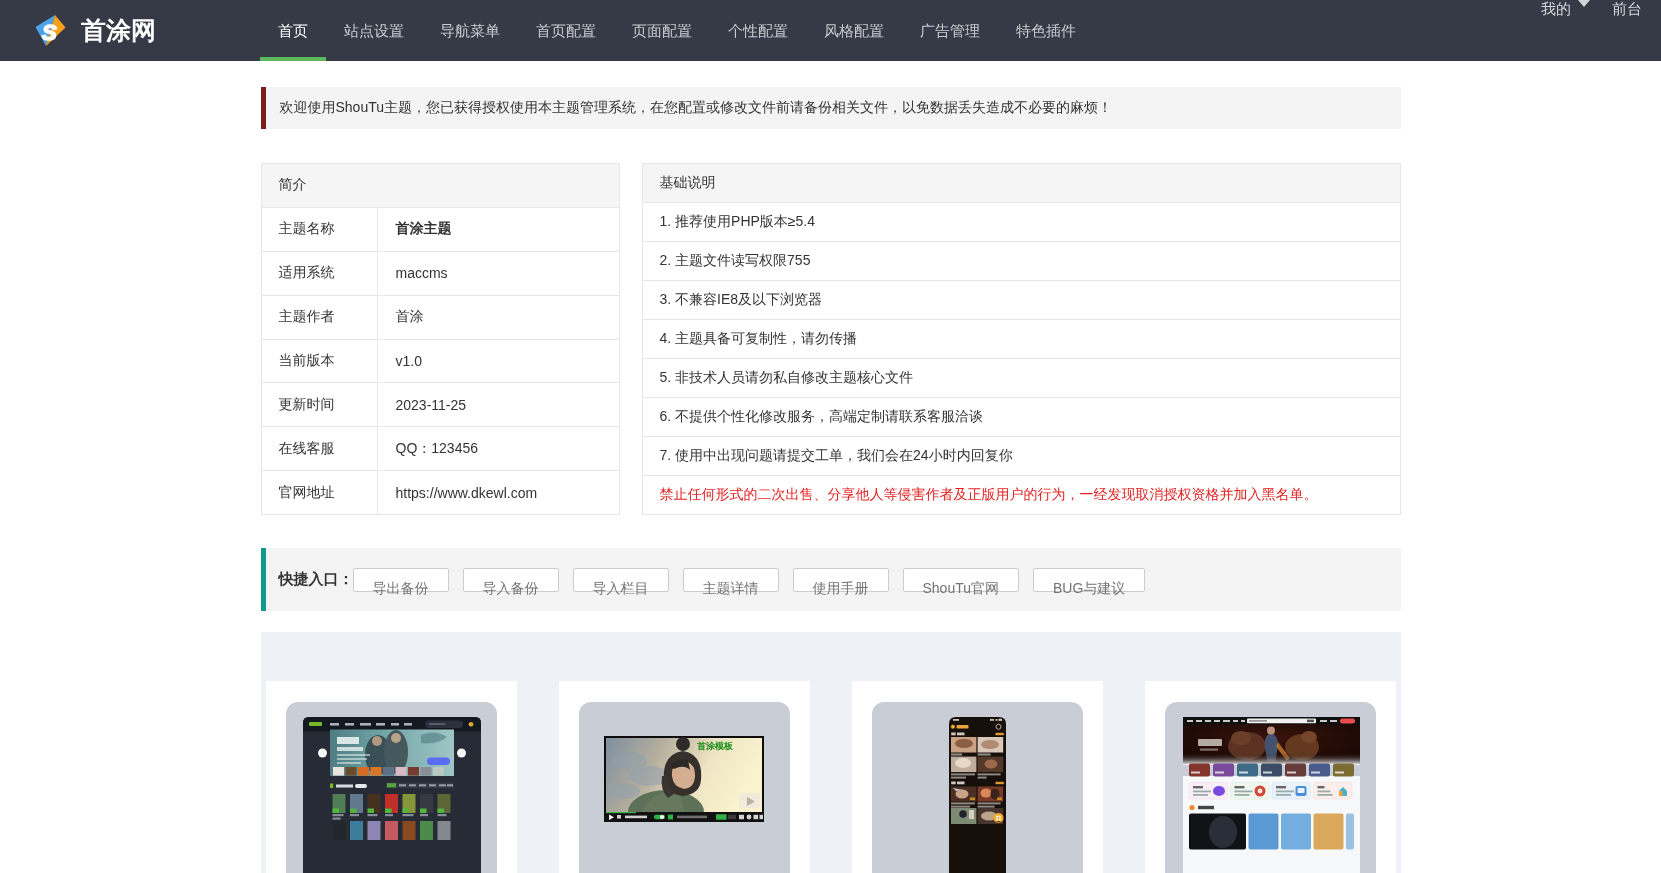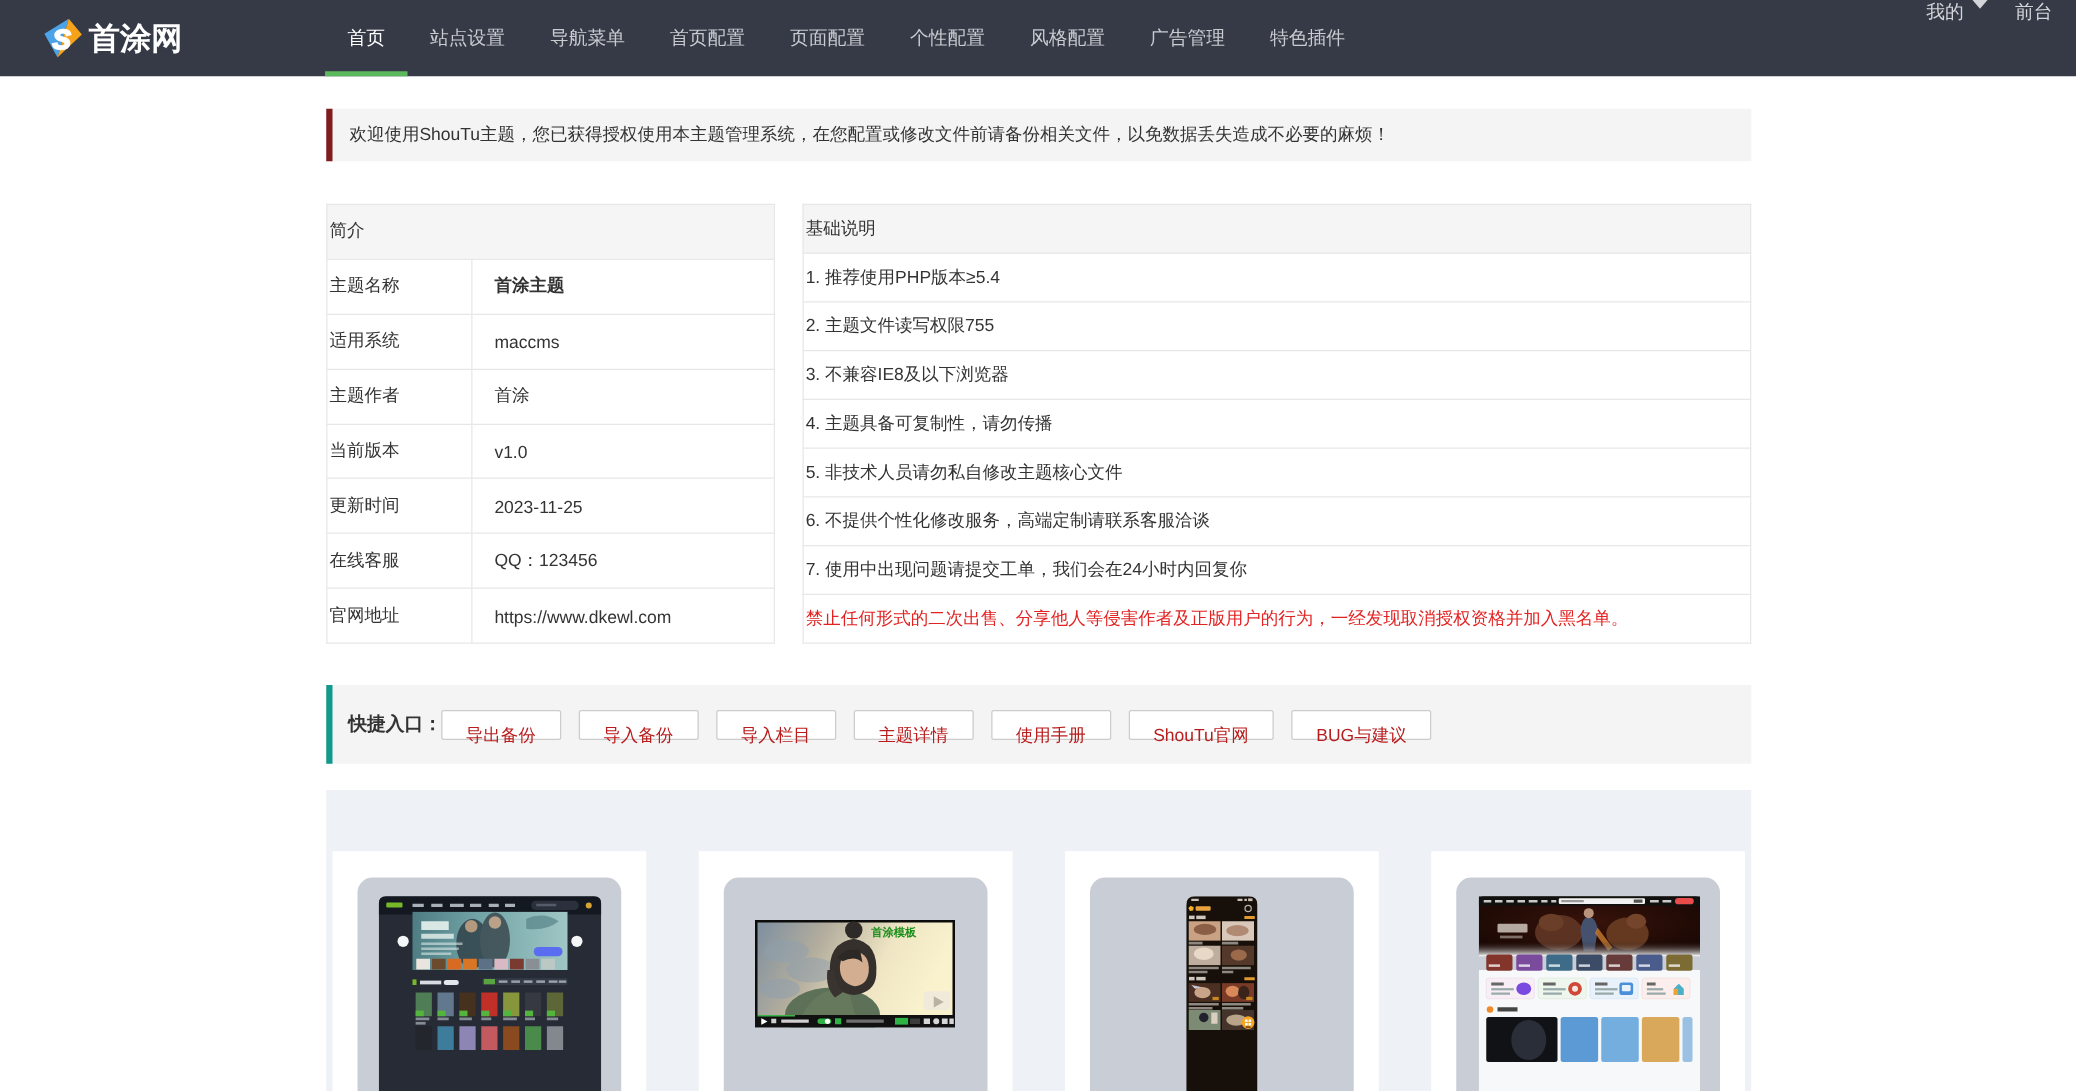--- a/index.html
+++ b/index.html
@@ -2,46 +2,46 @@
 <html lang="zh"><head>
 <meta charset="utf-8">
 <title>首涂网</title>
 <style>
 * { margin:0; padding:0; box-sizing:border-box; }
 html,body { background:#fff; font-family:"Liberation Sans", sans-serif; width:1661px; overflow:hidden; }
 
 .topbar { position:relative; height:61px; background:#353a46; }
 .logo { position:absolute; left:35px; top:14px; display:flex; align-items:center; }
 .logo svg { display:block; }
-.logo-text { color:#fff; font-size:25px; font-weight:bold; letter-spacing:0; margin-left:5px; }
+.logo-text { color:#fff; font-size:25px; font-weight:bold; letter-spacing:0; margin-left:15px; }
 .nav { position:absolute; left:260px; top:0; height:76px; display:flex; }
 .nav a { display:block; height:61px; line-height:61px; padding:0 18px; font-size:15px; color:#c9cbd0; text-decoration:none; position:relative; }
 .nav a.active { color:#fff; }
 .nav a.active:after { content:""; position:absolute; left:0; right:0; bottom:0; height:4px; background:#5cb85c; }
 .topright { position:absolute; right:19px; top:0; height:61px; display:flex; color:#d3d5d9; font-size:15px; }
 .topright .caret { width:0; height:0; border-left:6px solid transparent; border-right:6px solid transparent; border-top:7px solid #d3d5d9; margin-left:7px; }
 .topright .qt { margin-left:22px; }
 
 .container { width:1140px; margin:0 auto; }
 .alert { margin-top:26px; background:#f4f4f5; border-left:5px solid #7f1d1d; height:42px; display:flex; align-items:center; padding-left:14px; font-size:14px; color:#333; }
 
 .tables { margin-top:34px; display:flex; justify-content:space-between; }
 table { border-collapse:collapse; font-size:14px; color:#333; }
 .tbl-l { width:359px; }
 .tbl-r { width:759px; }
-th, td { border:1px solid #e7e7e7; height:39px; font-weight:normal; text-align:left; padding-left:2px; }
+th, td { border:1px solid #e7e7e7; height:39px; font-weight:normal; text-align:left; padding-left:17px; }
 th { background:#f5f5f5; color:#333; }
 .tbl-l td.k { width:116px; color:#333; }
 .tbl-l td.v { padding-left:18px; }
 td.red { color:#e32222; }
 b.tname { font-weight:bold; }
 
 .quick { margin-top:33px; background:#f4f4f5; border-left:5px solid #10998c; height:63px; display:flex; align-items:center; padding-left:13px; }
 .quick .lab { font-size:15px; font-weight:bold; color:#333; margin-right:-1px; }
-.quick a.btn { display:inline-block; height:24px; line-height:38px; background:#fff; border:1px solid #ccc; border-radius:2px; color:#b91c1c; font-size:14px; text-align:center; text-decoration:none; padding:0 19px; margin-right:14px; }
+.quick a.btn { display:inline-block; height:24px; line-height:38px; background:#fff; border:1px solid #ccc; border-radius:2px; color:#737373; font-size:14px; text-align:center; text-decoration:none; padding:0 19px; margin-right:14px; }
 
 .sec-title { margin-top:27px; display:flex; align-items:center; height:21px; }
 .sec-title .l1 { width:20px; height:1px; background:#e3e3e3; }
 .sec-title .tx { font-size:20px; color:#333; margin:0 11px 0 7px; }
 .sec-title .l2 { flex:1; height:1px; background:#e3e3e3; }
 
 .cards-wrap { margin-top:21px; background:#eef1f5; padding:49px 5px 40px 5px; display:flex; justify-content:space-between; }
 .card { width:251px; height:400px; background:#fff; }
 .shot { margin:21px auto 0 auto; width:211px; height:330px; background:#c9ced6; border-radius:12px; position:relative; overflow:hidden; }
 </style>

